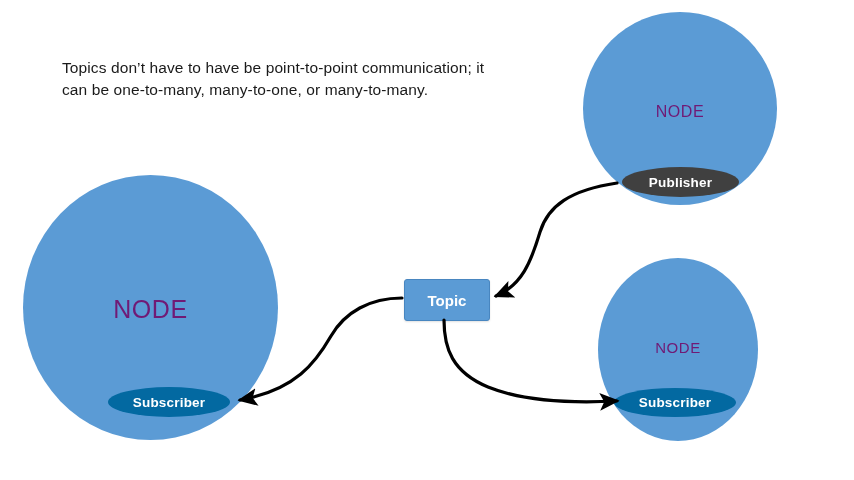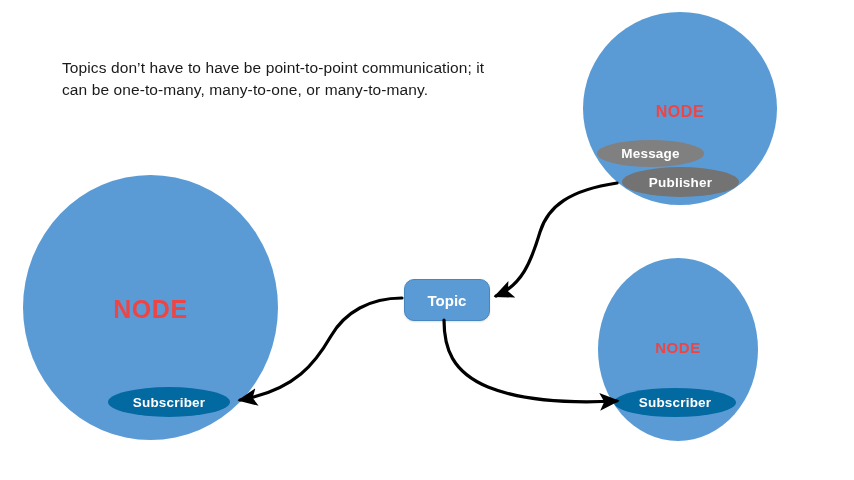--- a/index.html
+++ b/index.html
@@ -36,44 +36,44 @@
     letter-spacing: 0.1px;
     white-space: pre-line;
   }
   .node-circle {
     position: absolute;
     border-radius: 50%;
     background: #5B9BD5;
   }
   .node-label {
     position: absolute;
-    color: #ef4444;
-    font-weight: bold;
+    color: #701a75;
+    font-weight: normal;
     text-align: center;
     letter-spacing: 0.6px;
   }
   .pill {
     position: absolute;
     border-radius: 50%;
     display: flex;
     align-items: center;
     justify-content: center;
     color: #ffffff;
     font-weight: bold;
     font-size: 13.5px;
     letter-spacing: 0.2px;
   }
   .pill-message { background: #808080; }
-  .pill-publisher { background: #737373; text-align: center; }
+  .pill-publisher { background: #404040; text-align: center; }
   .pill-subscriber { background: #0369a1; }
   .topic-box {
     position: absolute;
     background: #5B9BD5;
     border: 1px solid #4886c0;
-    border-radius: 10px;
+    border-radius: 3px;
     display: flex;
     align-items: center;
     justify-content: center;
     color: #ffffff;
     font-weight: bold;
     font-size: 15px;
     box-shadow: 0 1px 2px rgba(0,0,0,0.12);
   }
 </style>
 </head>
@@ -82,21 +82,20 @@
 <div id="slide">
 
   <div class="caption">Topics don’t have to have be point-to-point communication; it can be one-to-many, many-to-one, or many-to-many.</div>
 
   <div class="node-circle" style="left:23px; top:175px; width:255px; height:265px;"></div>
   <div class="node-label" style="left:23px; top:295px; width:255px; font-size:25px;">NODE</div>
   <div class="pill pill-subscriber" style="left:108px; top:387px; width:122px; height:30px;">Subscriber</div>
 
   <div class="node-circle" style="left:583px; top:12px; width:194px; height:193px;"></div>
   <div class="node-label" style="left:583px; top:103px; width:194px; font-size:16px;">NODE</div>
-  <div class="pill pill-message" style="left:597px; top:140px; width:107px; height:27px;">Message</div>
   <div class="pill pill-publisher" style="left:622px; top:167px; width:117px; height:30px;">Publisher</div>
 
   <div class="node-circle" style="left:598px; top:258px; width:160px; height:183px;"></div>
   <div class="node-label" style="left:598px; top:339px; width:160px; font-size:15px;">NODE</div>
   <div class="pill pill-subscriber" style="left:614px; top:388px; width:122px; height:29px;">Subscriber</div>
 
   <div class="topic-box" style="left:404px; top:279px; width:84px; height:40px;">Topic</div>
 
   <svg id="svg-layer" viewBox="0 0 854 480" xmlns="http://www.w3.org/2000/svg">
     <defs>

